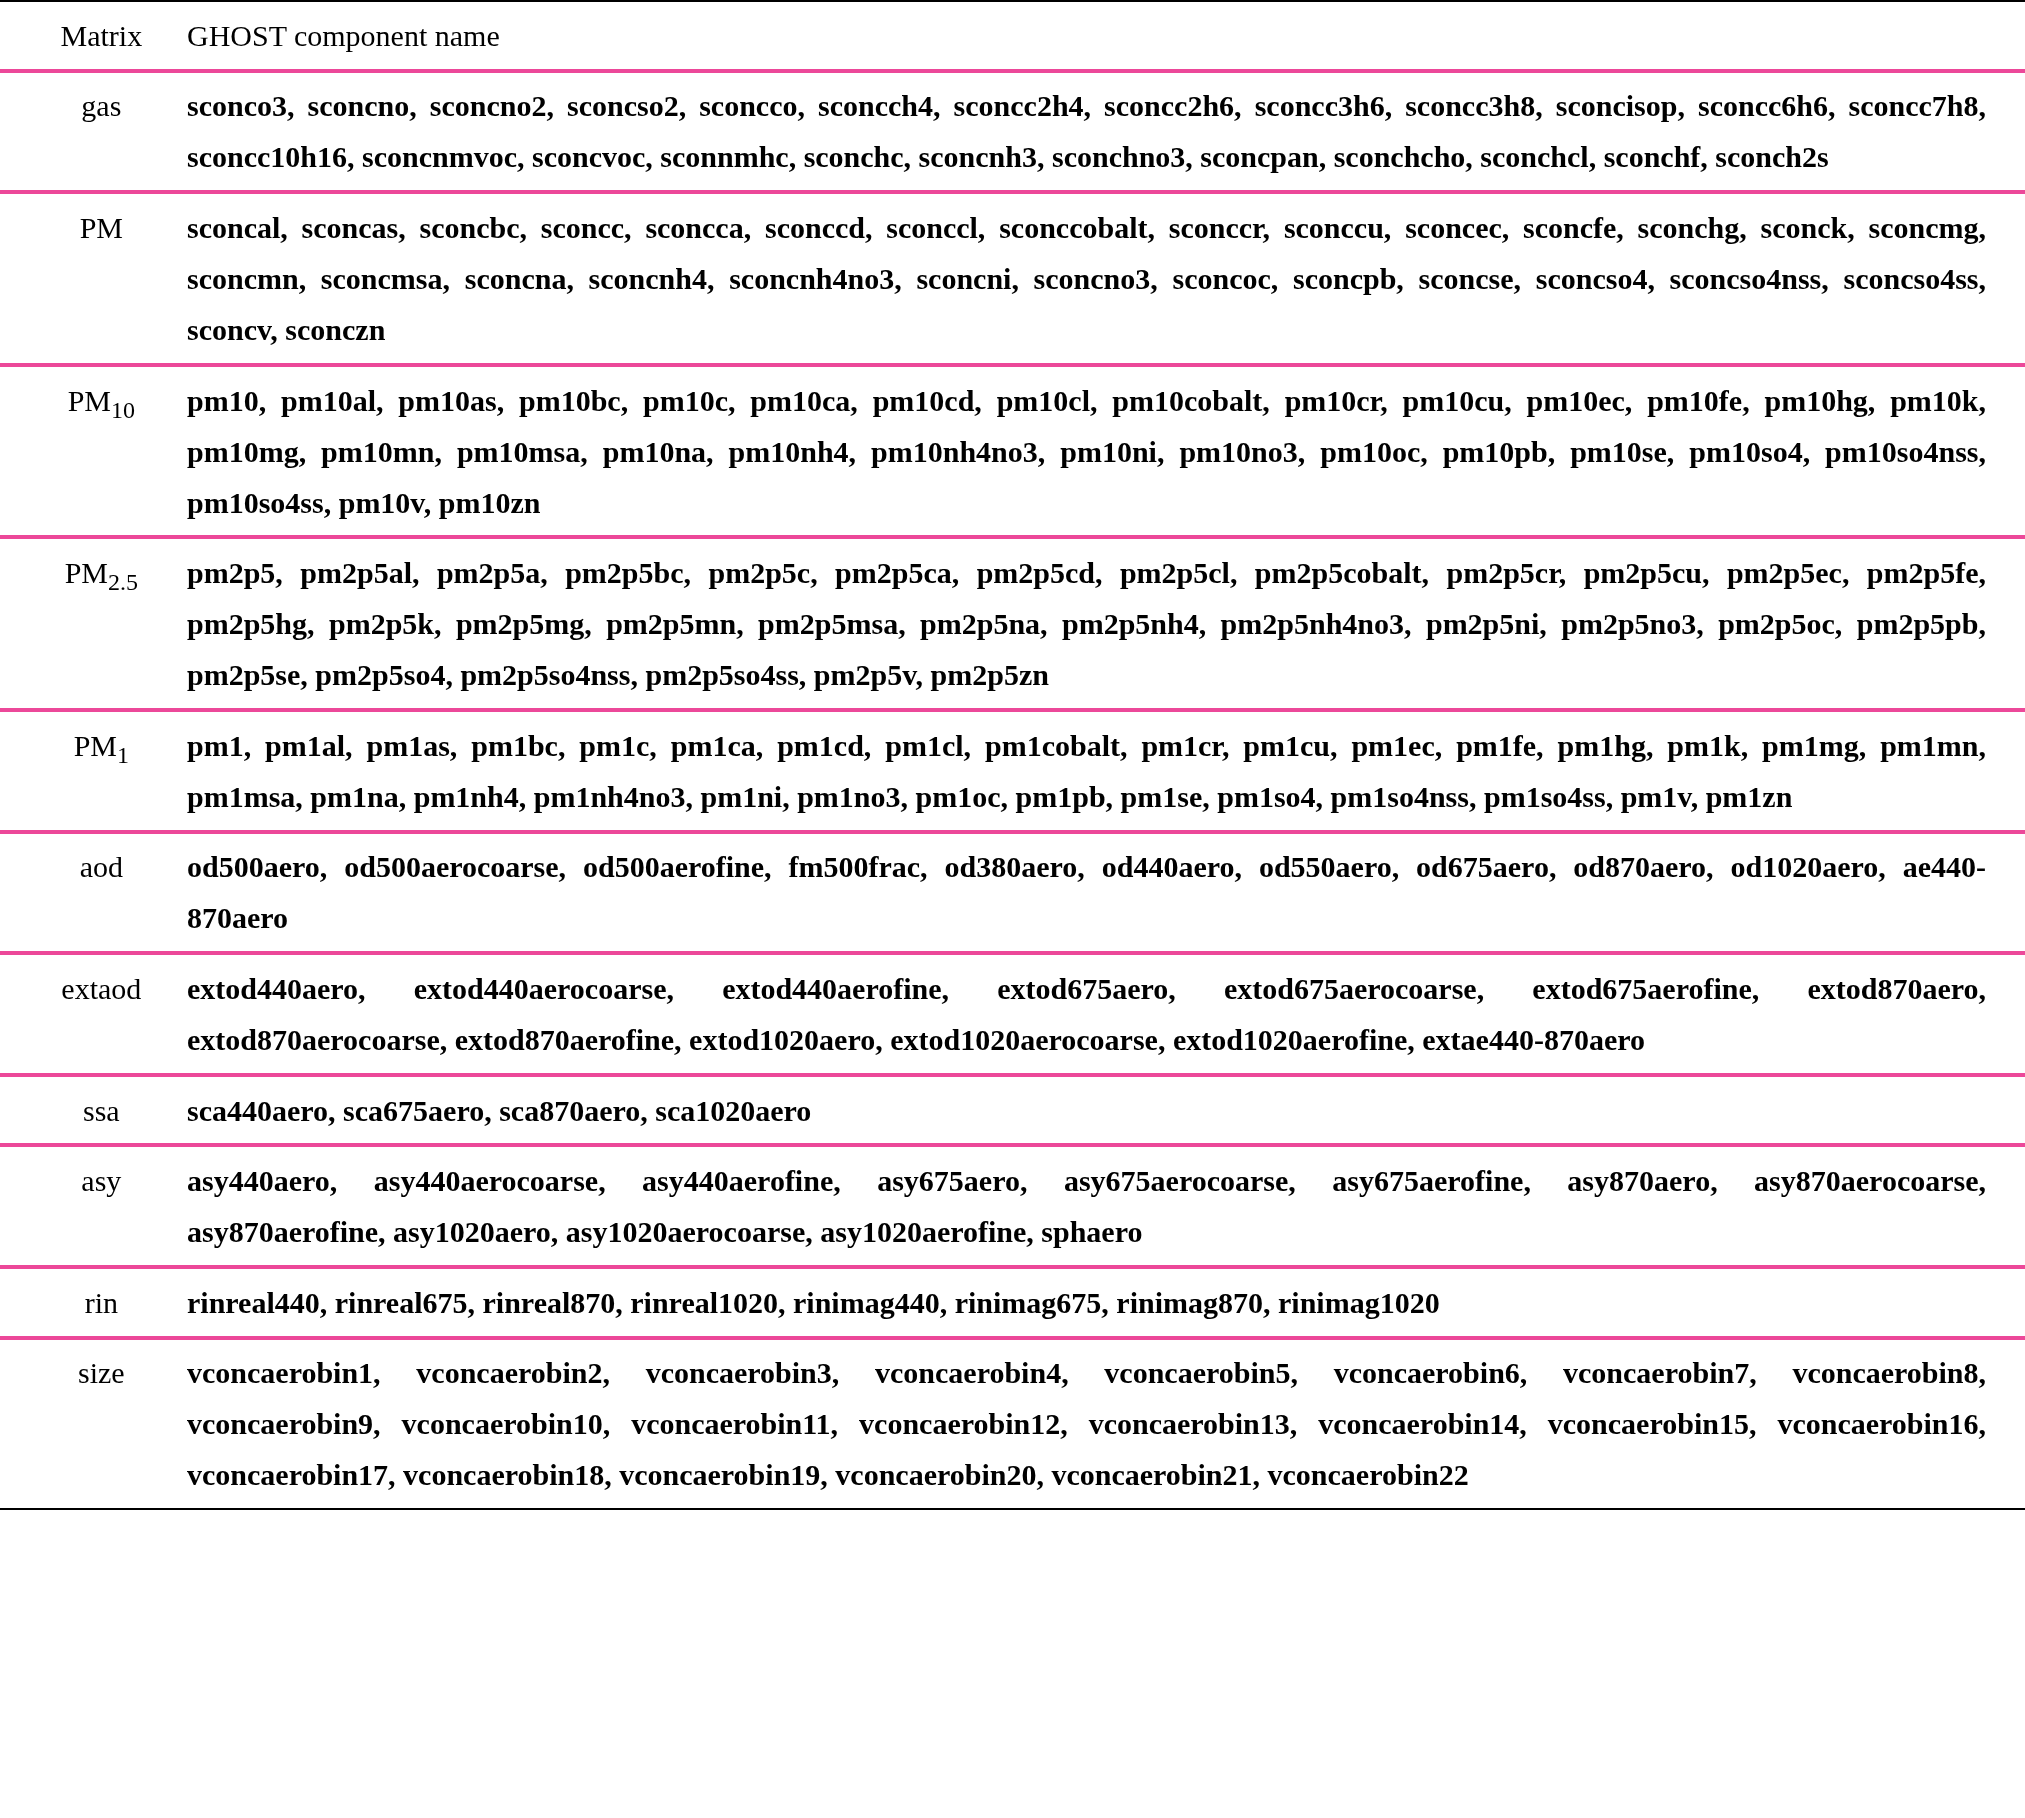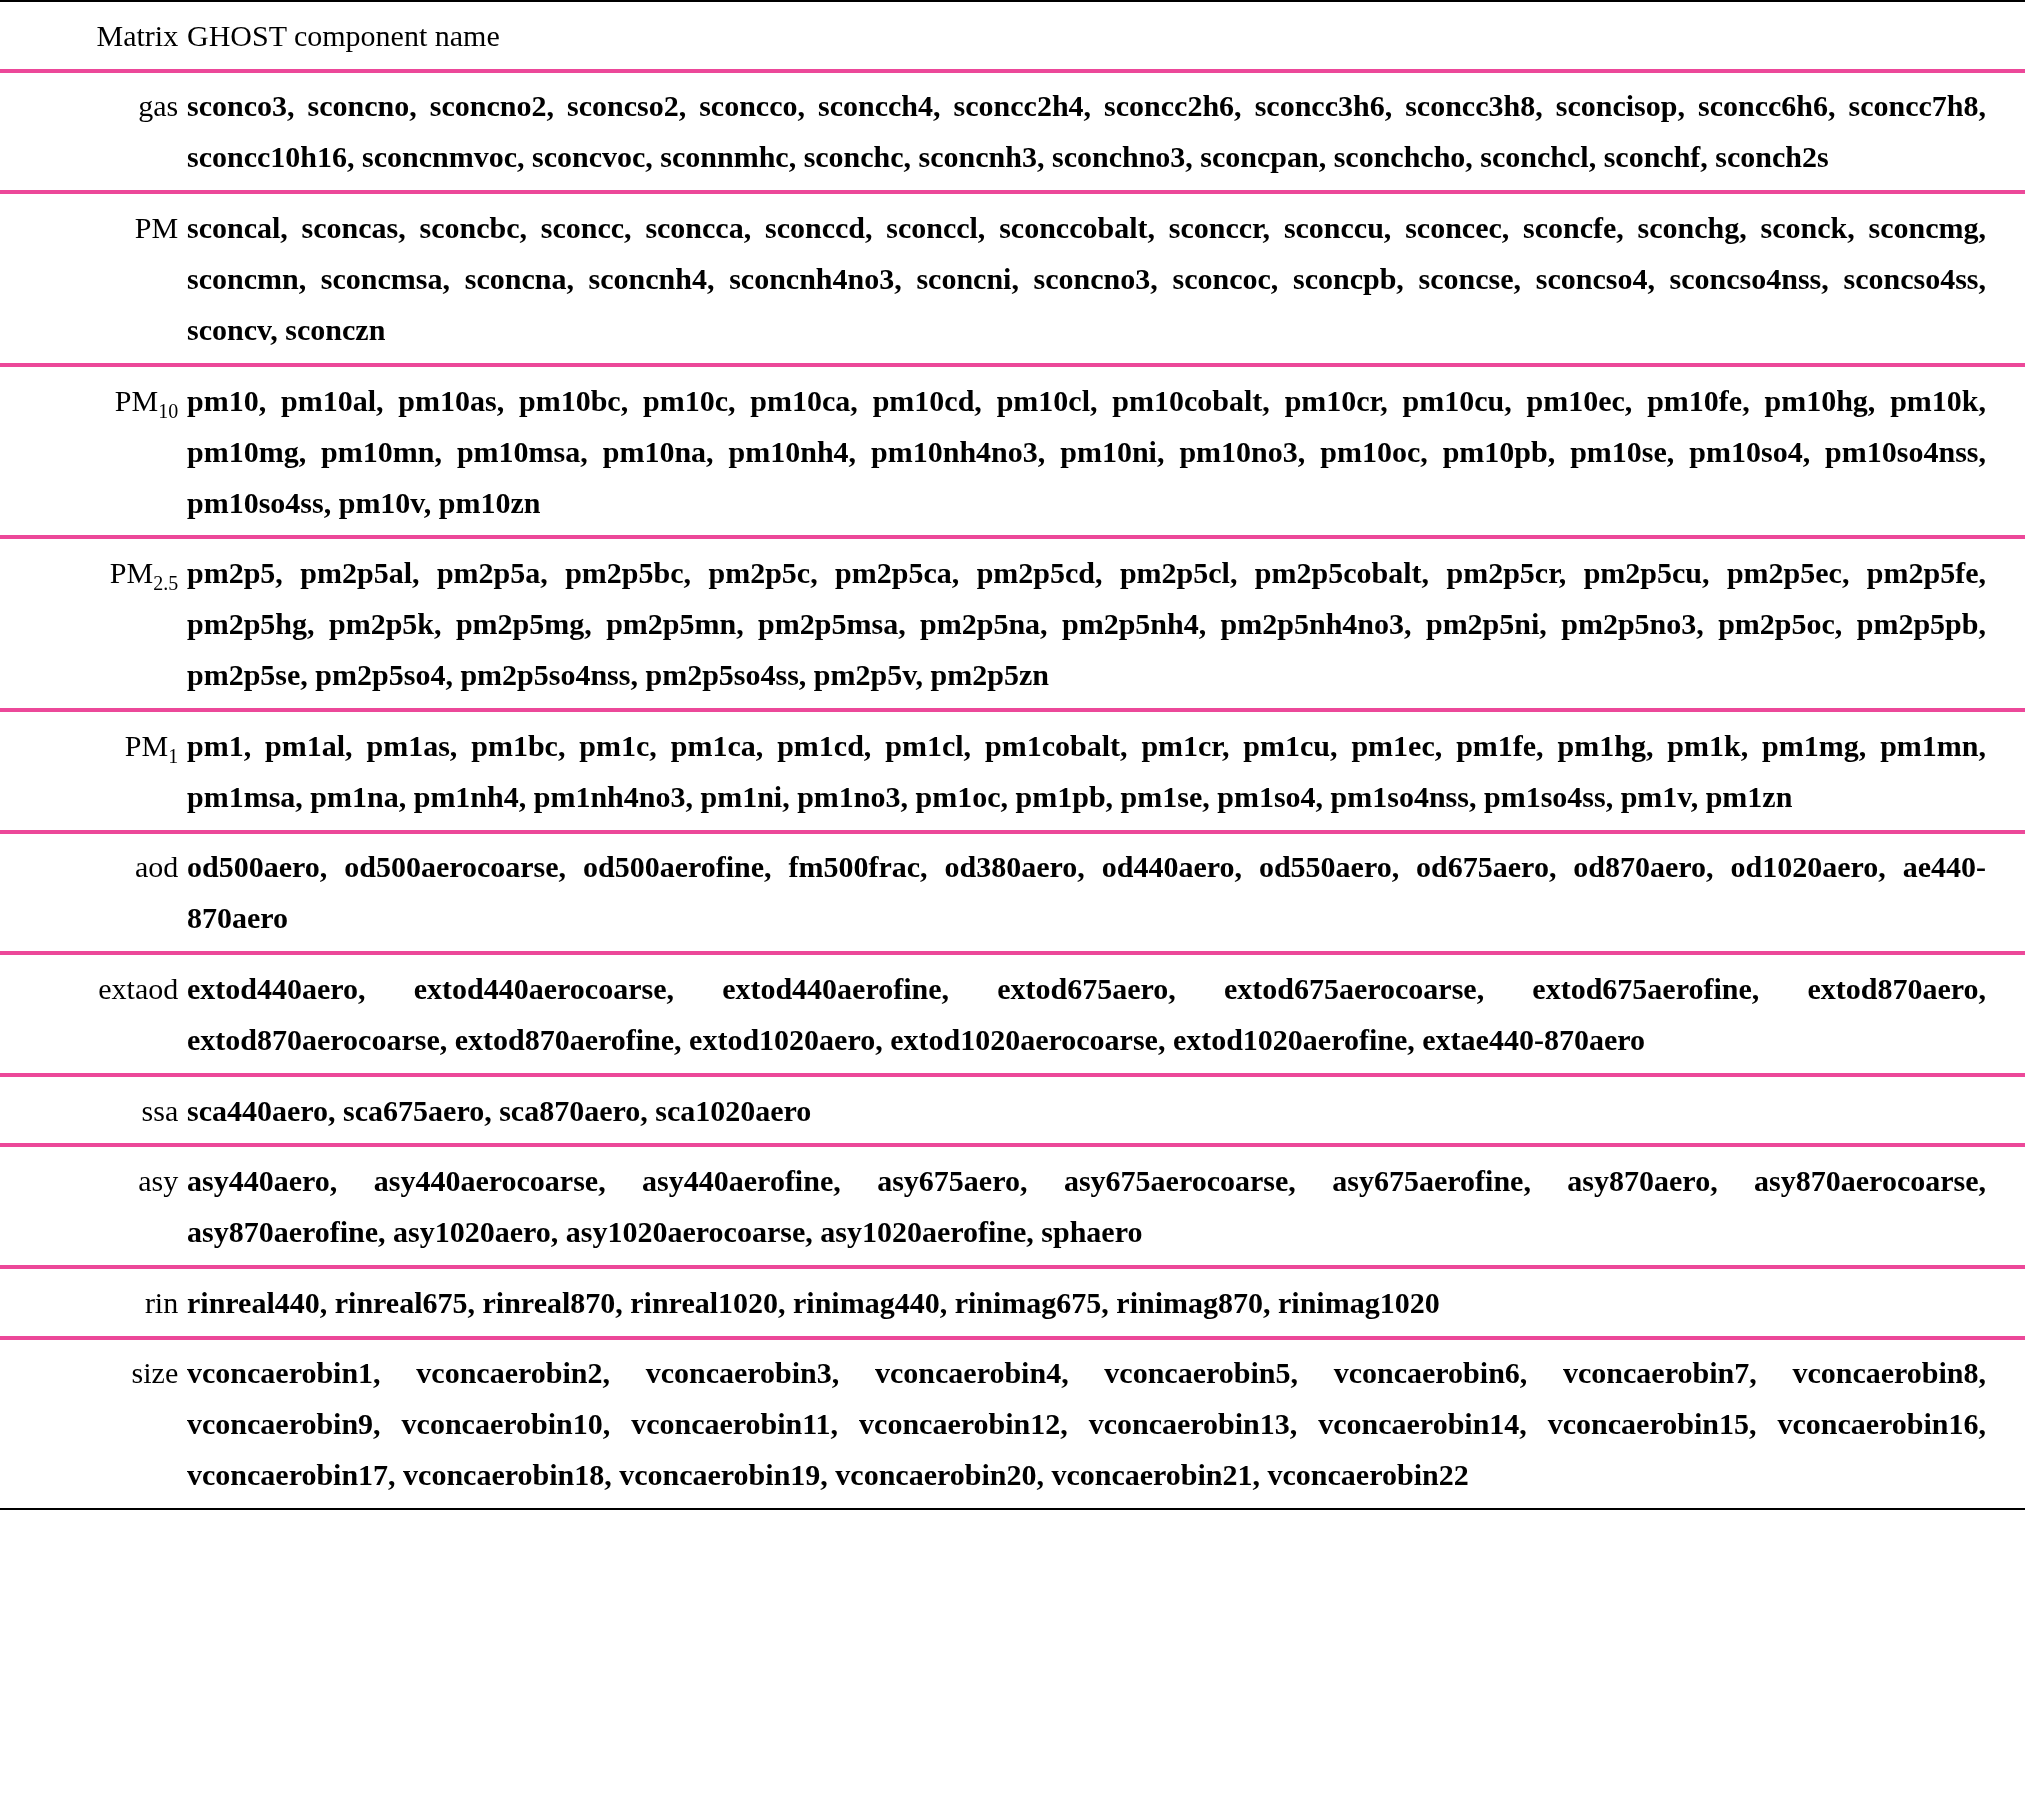--- a/index.html
+++ b/index.html
@@ -25,36 +25,36 @@
   col.c-matrix  { width: 186px; }
   thead tr { border-bottom: 2.9px solid #000; }
   tbody tr { border-top: 4px solid #ec4899; }
   th, td {
     vertical-align: top;
     font-weight: normal;
     padding-top: 7.8px;
     padding-bottom: 7.8px;
   }
   th.matrix, td.matrix {
-    text-align: right;
+    text-align: center;
     padding-left: 24.5px;
     padding-right: 7.8px;
     white-space: nowrap;
   }
   th.comps, td.comps {
     text-align: left;
     padding-right: 40px;
   }
   td.comps {
     text-align: justify;
     text-justify: inter-word;
     font-weight: bold;
   }
   sub.matrix-sub {
-    font-size: 20px;
+    font-size: 24px;
     line-height: 0;
     vertical-align: sub;
   }
 </style>
 </head>
 <body>
 
 <table class="ghost">
   <colgroup>
     <col class="c-matrix">

